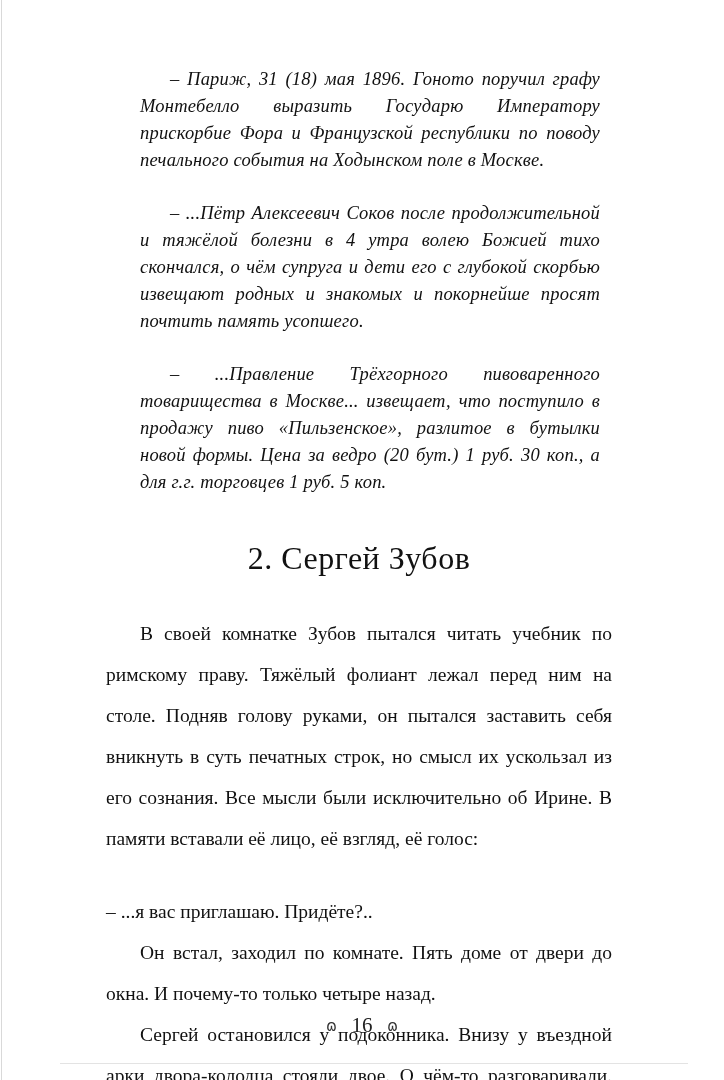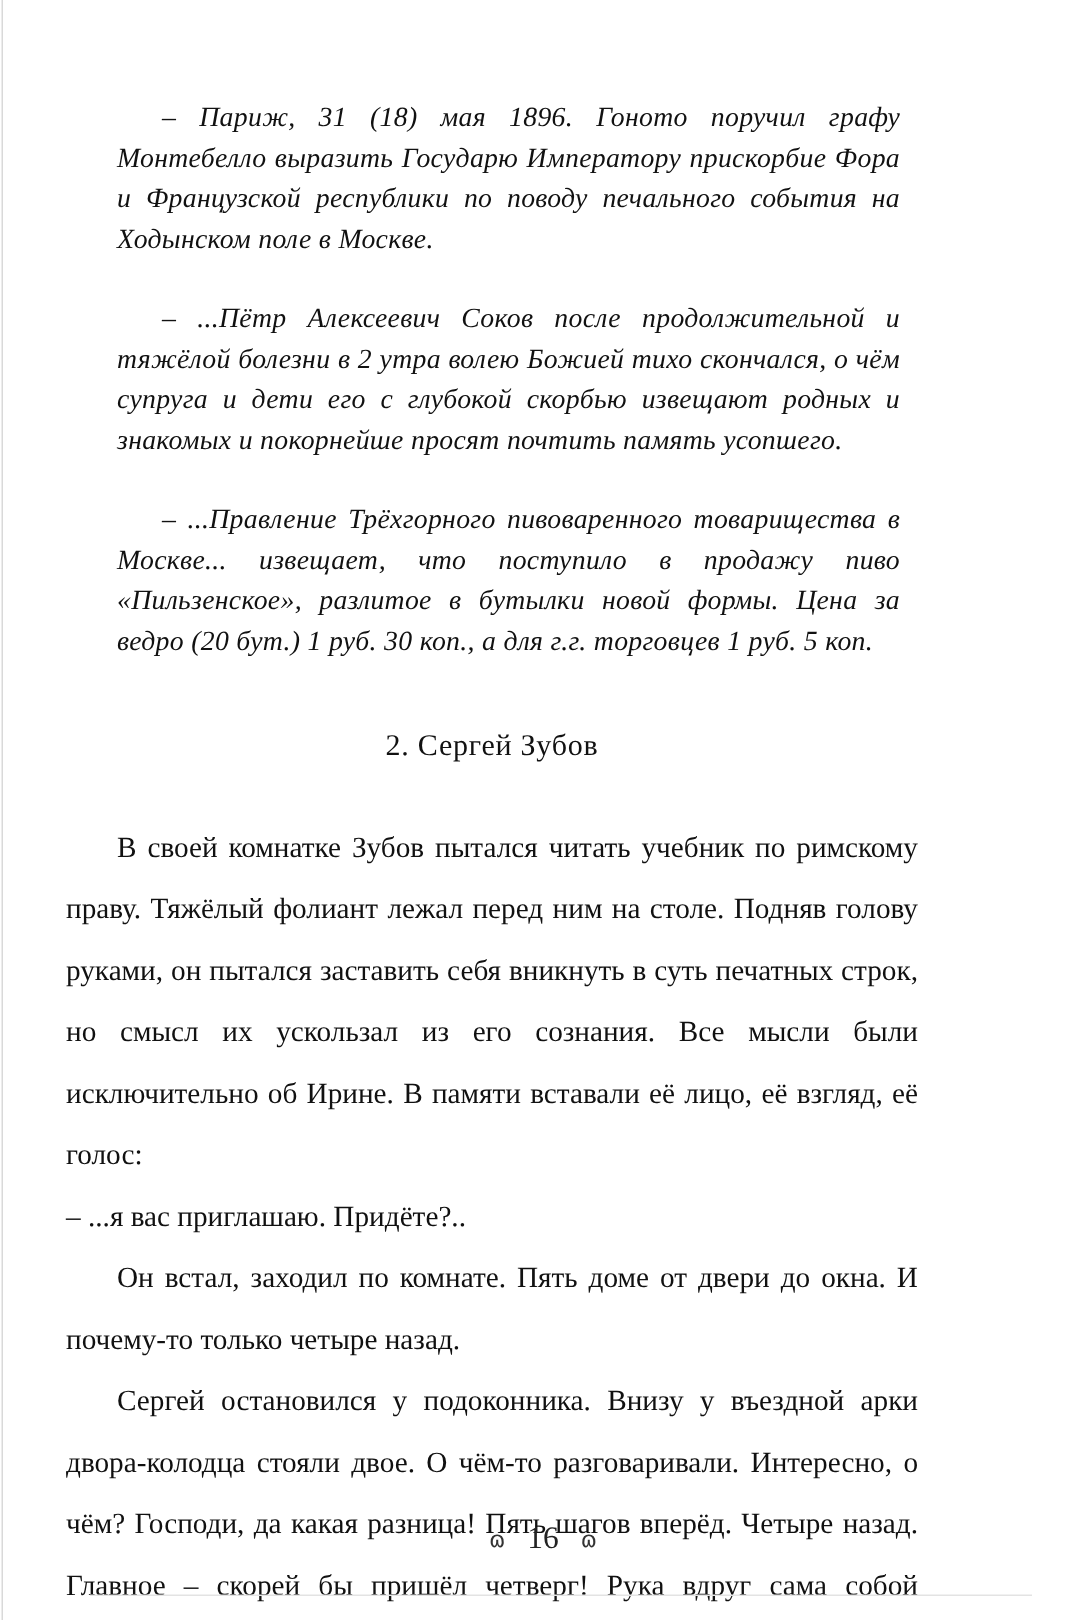--- a/index.html
+++ b/index.html
@@ -9,21 +9,21 @@
   }
   .page {
     position: relative;
     width: 688px;
     height: 1080px;
     background: #ffffff;
     font-family: "Liberation Serif", serif;
     color: #111111;
     overflow: hidden;
     box-sizing: border-box;
-    padding: 66px 76px 0 44px;
+    padding: 66px 76px 0 106px;
   }
   .scan-edge-left {
     position: absolute;
     left: 1px;
     top: 0;
     width: 1px;
     height: 100%;
     background: #d9d9d9;
   }
   .scan-edge-bottom {
@@ -42,34 +42,35 @@
     font-style: italic;
     font-size: 18.5px;
     line-height: 27px;
     text-align: justify;
     text-indent: 30px;
     margin: 0 0 26px 0;
     letter-spacing: 0.2px;
   }
   .chapter {
     font-weight: 400;
-    font-size: 20px;
+    font-size: 32px;
     text-align: center;
     margin: 44px 0 36px 0;
     letter-spacing: 0.5px;
   }
   .body-text .para {
     font-size: 19.5px;
     line-height: 41px;
     text-align: justify;
     text-indent: 34px;
     margin: 0;
   }
   .body-text .para.no-indent {
     text-indent: 0;
+    margin-top: 32px;
   }
   .footer {
     position: absolute;
     left: 0;
     bottom: 42px;
     width: 724px;
     text-align: center;
     font-size: 18px;
     color: #222222;
   }
@@ -92,21 +93,21 @@
 </style>
 </head>
 <body>
 
 <div class="page">
   <div class="scan-edge-left"></div>
   <div class="scan-edge-bottom"></div>
 
   <div class="quotes">
     <p class="quote">– Париж, 31 (18) мая 1896. Гоното поручил графу Монтебелло выразить Государю Императору прискорбие Фора и Французской республики по поводу печального события на Ходынском поле в Москве.</p>
-    <p class="quote">– ...Пётр Алексеевич Соков после продолжительной и тяжёлой болезни в 2 утра волею Божией тихо скончался, о чём супруга и дети его с глубокой скорбью извещают родных и знакомых и покорнейше просят почтить память усопшего.</p>
+    <p class="quote">– ...Пётр Алексеевич Соков после продолжительной и тяжёлой болезни в 4 утра волею Божией тихо скончался, о чём супруга и дети его с глубокой скорбью извещают родных и знакомых и покорнейше просят почтить память усопшего.</p>
     <p class="quote">– ...Правление Трёхгорного пивоваренного товарищества в Москве... извещает, что поступило в продажу пиво «Пильзенское», разлитое в бутылки новой формы. Цена за ведро (20 бут.) 1 руб. 30 коп., а для г.г. торговцев 1 руб. 5 коп.</p>
   </div>
 
   <h2 class="chapter">2. Сергей Зубов</h2>
 
   <div class="body-text">
     <p class="para">В своей комнатке Зубов пытался читать учебник по римскому праву. Тяжёлый фолиант лежал перед ним на столе. Подняв голову руками, он пытался заставить себя вникнуть в суть печатных строк, но смысл их ускользал из его сознания. Все мысли были исключительно об Ирине. В памяти вставали её лицо, её взгляд, её голос:</p>
     <p class="para no-indent">– ...я вас приглашаю. Придёте?..</p>
     <p class="para">Он встал, заходил по комнате. Пять доме от двери до окна. И почему-то только четыре назад.</p>
     <p class="para">Сергей остановился у подоконника. Внизу у въездной арки двора-колодца стояли двое. О чём-то разговаривали. Интересно, о чём? Господи, да какая разница! Пять шагов вперёд. Четыре назад. Главное – скорей бы пришёл четверг! Рука вдруг сама собой независимо от сознания вырвала из висевшего на</p>

